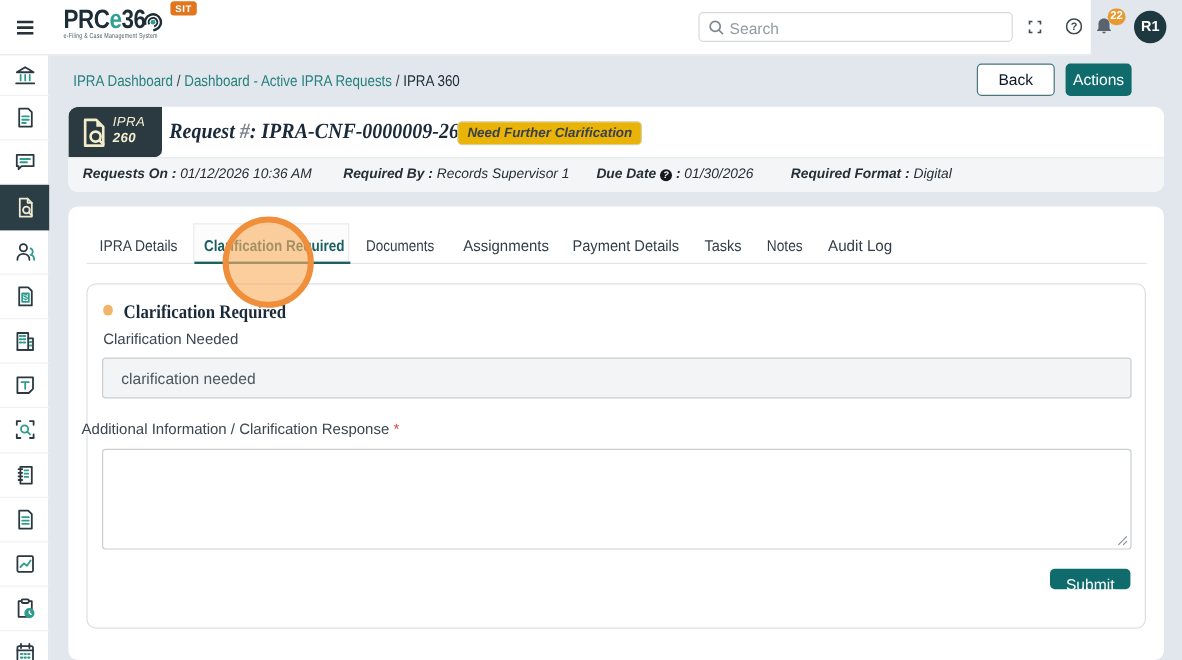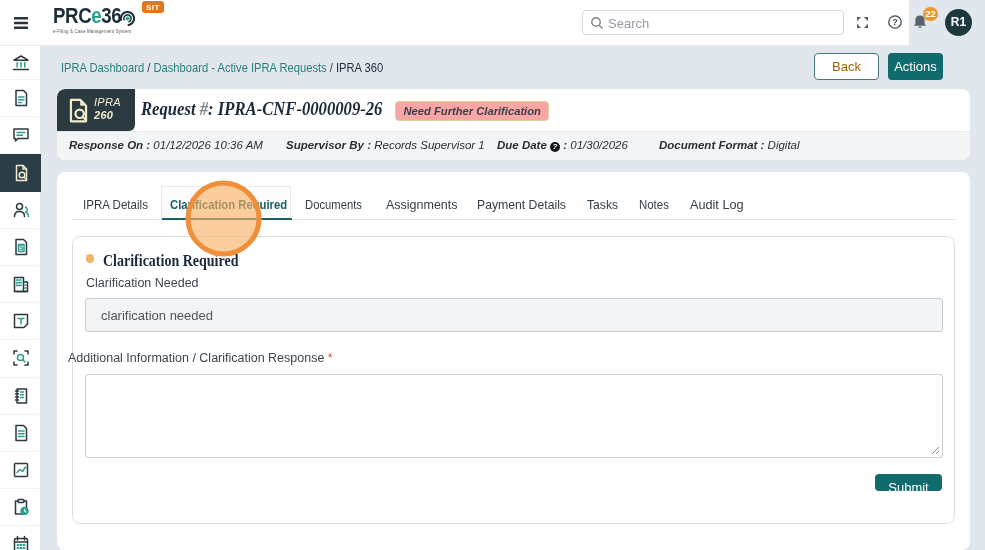--- a/index.html
+++ b/index.html
@@ -37,39 +37,39 @@
     justify-content:center; border-bottom:1px solid #f0f1f3; }
   .scell.active { background:#2b3d45; border-bottom:none; }
 
   
   #crumb { position:absolute; left:61px; top:60px; font-size:13px;
     color:#26807d; z-index:2; transform:scaleX(0.859); transform-origin:left top; white-space:nowrap;}
   #crumb .sep { color:#323d47; }
   #crumb .last { color:#212e39; }
   #btn-back { position:absolute; left:814px; top:53px; width:65px; height:27px;
     background:#fff; border:1px solid #49767c; border-radius:4px;
-    color:#a16207; font-size:13px; text-align:center; line-height:25px; }
+    color:#0f172a; font-size:13px; text-align:center; line-height:25px; }
   #btn-actions { position:absolute; left:888px; top:53px; width:55px;
     height:27px; background:#106b6d; border-radius:4px; color:#fff;
     font-size:13px; text-align:center; line-height:27px; }
 
   
   #reqcard { position:absolute; left:57px; top:89px; width:913px; height:71px;
     background:#fff; border-radius:8px; overflow:hidden;font-style:italic; }
   #reqbadge { position:absolute; left:0; top:0; width:78px; height:42px;
     background:#2b3a40; border-radius:8px 0 6px 0; }
   #reqbadge .t { position:absolute; left:37px; top:7px; color:#f5efd2;
     font-size:11px; line-height:13px; letter-spacing:0.3px; }
   #reqtitle { position:absolute; left:84px; top:10px; white-space:nowrap;
     transform:scaleX(0.925); transform-origin:left top;
     font-family:"Liberation Serif", serif; font-weight:bold; font-size:18px;
     color:#1b2a39; }
   #reqtitle .hash { color:#7c838a; }
-  #pill { position:absolute; left:338px; top:12px; height:20px;
-    background:#fca5a5; border:1px solid #d8d29e; border-radius:4px;
+  #pill { position:absolute; left:324px; top:12px; height:20px;
+    background:#eab308; border:1px solid #d8d29e; border-radius:4px;
     font-size:11.2px; font-weight:bold; color:#39424b; line-height:18px;
     padding:0 7.5px; }
   #inforow { position:absolute; left:0; top:42px; width:913px; height:29px;
     background:#f3f5f6; border-top:1px solid #e7eaec; font-size:11.5px;
     color:#262e36; }
   .inf { position:absolute; top:7px; white-space:nowrap; }
   .inf b { font-weight:bold; }
   .qmark { display:inline-block; width:10px; height:10px; border-radius:50%;
     background:#15191d; color:#fff; font-size:8px; font-weight:bold;
     text-align:center; line-height:10.5px; vertical-align:0.5px; }
@@ -270,24 +270,24 @@
       <path d="M6,2.5 H14 L19,7.5 V21 H6 Z" fill="none" stroke="#f2ecc8" stroke-width="1.9" stroke-linejoin="round"></path>
       <path d="M14,2.5 L14,7.5 L19,7.5 Z" fill="#f2ecc8"></path>
       <circle cx="13.5" cy="14.5" r="3.6" fill="#2b3a40" stroke="#f2ecc8" stroke-width="1.9"></circle>
       <line x1="16.2" y1="17.2" x2="19.5" y2="20.5" stroke="#f2ecc8" stroke-width="1.9"></line>
     </svg>
     <div class="t">IPRA<br><b>260</b></div>
   </div>
   <div id="reqtitle">Request <span class="hash">#</span>: IPRA-CNF-0000009-26</div>
   <div id="pill">Need Further Clarification</div>
   <div id="inforow">
-    <span class="inf" style="left:12px"><b>Response On :</b> 01/12/2026 10:36 AM</span>
-    <span class="inf" style="left:229px"><b>Supervisor By :</b> Records Supervisor 1</span>
+    <span class="inf" style="left:12px"><b>Requests On :</b> 01/12/2026 10:36 AM</span>
+    <span class="inf" style="left:229px"><b>Required By :</b> Records Supervisor 1</span>
     <span class="inf" style="left:440px"><b>Due Date <span class="qmark">?</span> :</b> 01/30/2026</span>
-    <span class="inf" style="left:602px"><b>Document Format :</b> Digital</span>
+    <span class="inf" style="left:602px"><b>Required Format :</b> Digital</span>
   </div>
 </div>
 
 <div id="panel"></div>
 <div id="tab-active-bg"></div>
 <div id="tabline"></div>
 <div id="tab-underline"></div>
 <span class="tab" style="left:83px;transform:scaleX(0.89)">IPRA Details</span>
 <span class="tab act" style="left:170px;transform:scaleX(0.867)">Clarification Required</span>
 <span class="tab" style="left:305px;transform:scaleX(0.866)">Documents</span>

